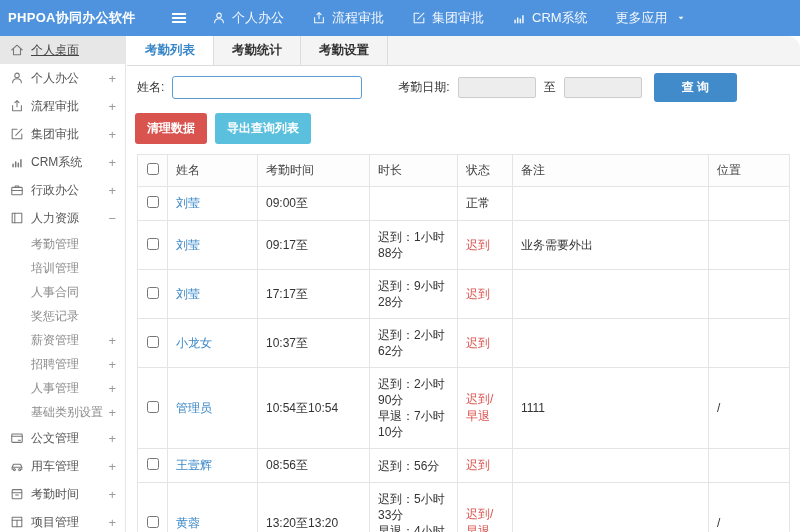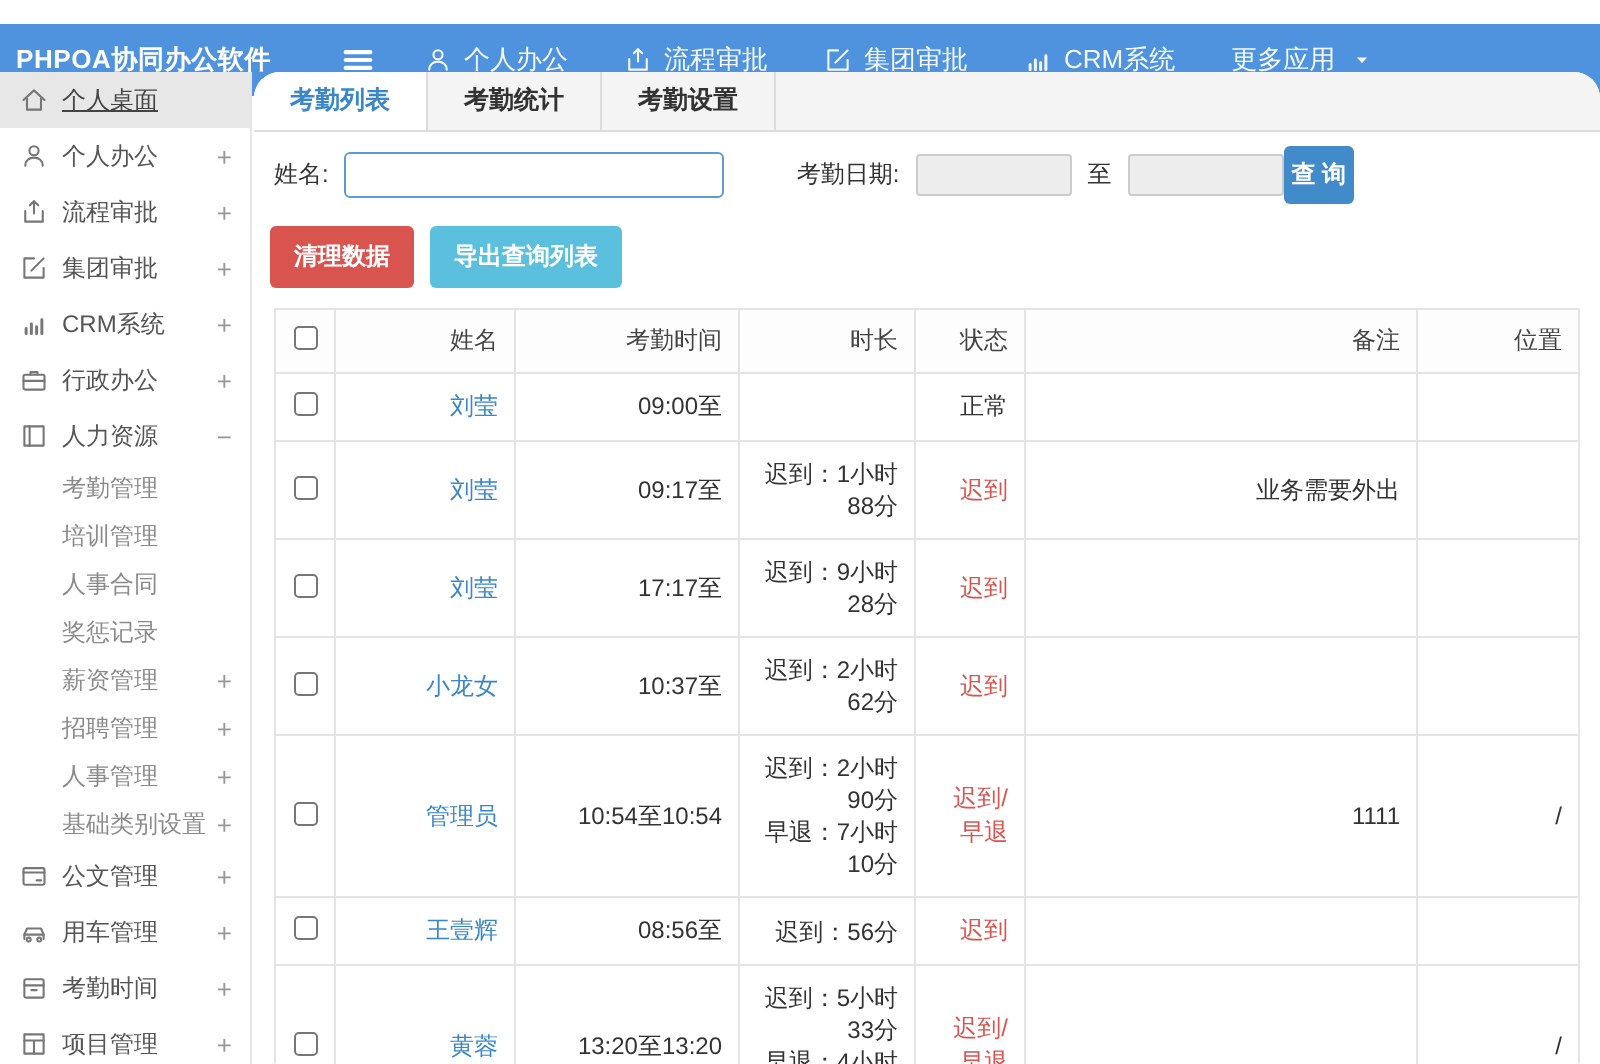--- a/index.html
+++ b/index.html
@@ -3,21 +3,21 @@
 <meta charset="utf-8">
 <style>
   * { box-sizing: border-box; margin: 0; padding: 0; }
   html,body { width:800px; height:532px; overflow:hidden; }
   body { font-family:"Liberation Sans","DejaVu Sans",sans-serif; background:#fff; position:relative; }
 
   .icon { display:inline-block; }
   .icon svg { width:100%; height:100%; display:block; fill:none; stroke:currentColor; stroke-width:1.2; stroke-linecap:round; stroke-linejoin:round; }
 
   
-  .header { position:absolute; top:12px; left:0; right:0; height:36px; background:var(--header-bg,#4f93de); display:flex; align-items:center; color:#fff; }
+  .header { position:absolute; top:0; left:0; right:0; height:36px; background:var(--header-bg,#4f93de); display:flex; align-items:center; color:#fff; }
   .logo { width:128px; padding-left:8px; font-size:13px; font-weight:bold; letter-spacing:.3px; white-space:nowrap; }
   .menu-btn { width:18px; height:18px; margin-left:42px; cursor:pointer; color:#fff; }
   .menu-btn svg { stroke-width:1.8; }
   .topnav { display:flex; align-items:center; margin-left:10px; height:36px; }
   .nav-item { display:flex; align-items:center; gap:6px; height:36px; padding:0 14px; font-size:13px; color:#f4f8fd; cursor:pointer; white-space:nowrap; }
   .nav-item .icon { width:14px; height:14px; }
   .nav-item .caret { width:10px; height:10px; margin-left:2px; }
 
   
   .sidebar { position:absolute; top:36px; left:0; bottom:0; width:126px; background:#fff; border-right:1px solid #e2e5e9; overflow:hidden; font-size:12px; color:#555; }
@@ -34,28 +34,28 @@
   .tab { padding:0 18px; line-height:29px; font-size:12.5px; font-weight:bold; color:#333; background:#f4f4f4; border-right:1px solid #dcdcdc; cursor:pointer; }
   .tab.active { background:#fff; color:var(--link,#3a87c8); }
 
   .filterbar { display:flex; align-items:center; padding:7px 10px 6px; font-size:12px; color:#333; }
   .filterbar label { margin-right:8px; white-space:nowrap; }
   .lbl-date { margin-left:36px; }
   .name-input { width:190px; height:23px; border:1px solid #5e9bd3; border-radius:3px; outline:none; padding:0 6px; font-size:12px; font-family:inherit; }
   .date-input { width:78px; height:21px; border:1px solid #ccc; border-radius:2px; background:#ededed; padding:0 5px; font-size:12px; font-family:inherit; }
   .sep { margin:0 8px; color:#333; }
   .btn { border:none; border-radius:3px; color:#fff; font-size:12px; font-weight:bold; cursor:pointer; font-family:inherit; white-space:nowrap; }
-  .btn-primary { background:var(--primary,#428bca); padding:6px 4px; }
+  .btn-primary { background:var(--primary,#428bca); padding:6px 28px; margin-left:12px; }
   .actionbar { padding:5px 8px 9px; display:flex; gap:8px; }
   .btn-danger { background:var(--danger,#d9534f); padding:7px 12px; }
   .btn-info { background:var(--info,#5bc0de); padding:7px 12px; }
 
   
   .grid { margin:1px 10px 0; width:calc(100% - 20px); border-collapse:collapse; table-layout:fixed; font-size:12px; color:#333; }
-  .grid th, .grid td { border:1px solid #e4e4e4; padding:8px; text-align:right; vertical-align:middle; overflow:hidden; }
+  .grid th, .grid td { border:1px solid #e4e4e4; padding:8px; text-align:left; vertical-align:middle; overflow:hidden; }
   .grid th { font-weight:normal; color:#444; background:#fdfdfd; padding:7px 8px; }
   .grid .col-check { text-align:center; padding:6px 4px; }
   .grid input[type=checkbox] { width:12px; height:12px; cursor:pointer; }
   .name-link { color:var(--link,#3a87c8); cursor:pointer; }
   .duration { white-space:pre-line; line-height:16px; }
   .status-late { color:var(--late,#d9534f); }
   .status-normal { color:#333; }
 </style>
 </head>
 <body>

